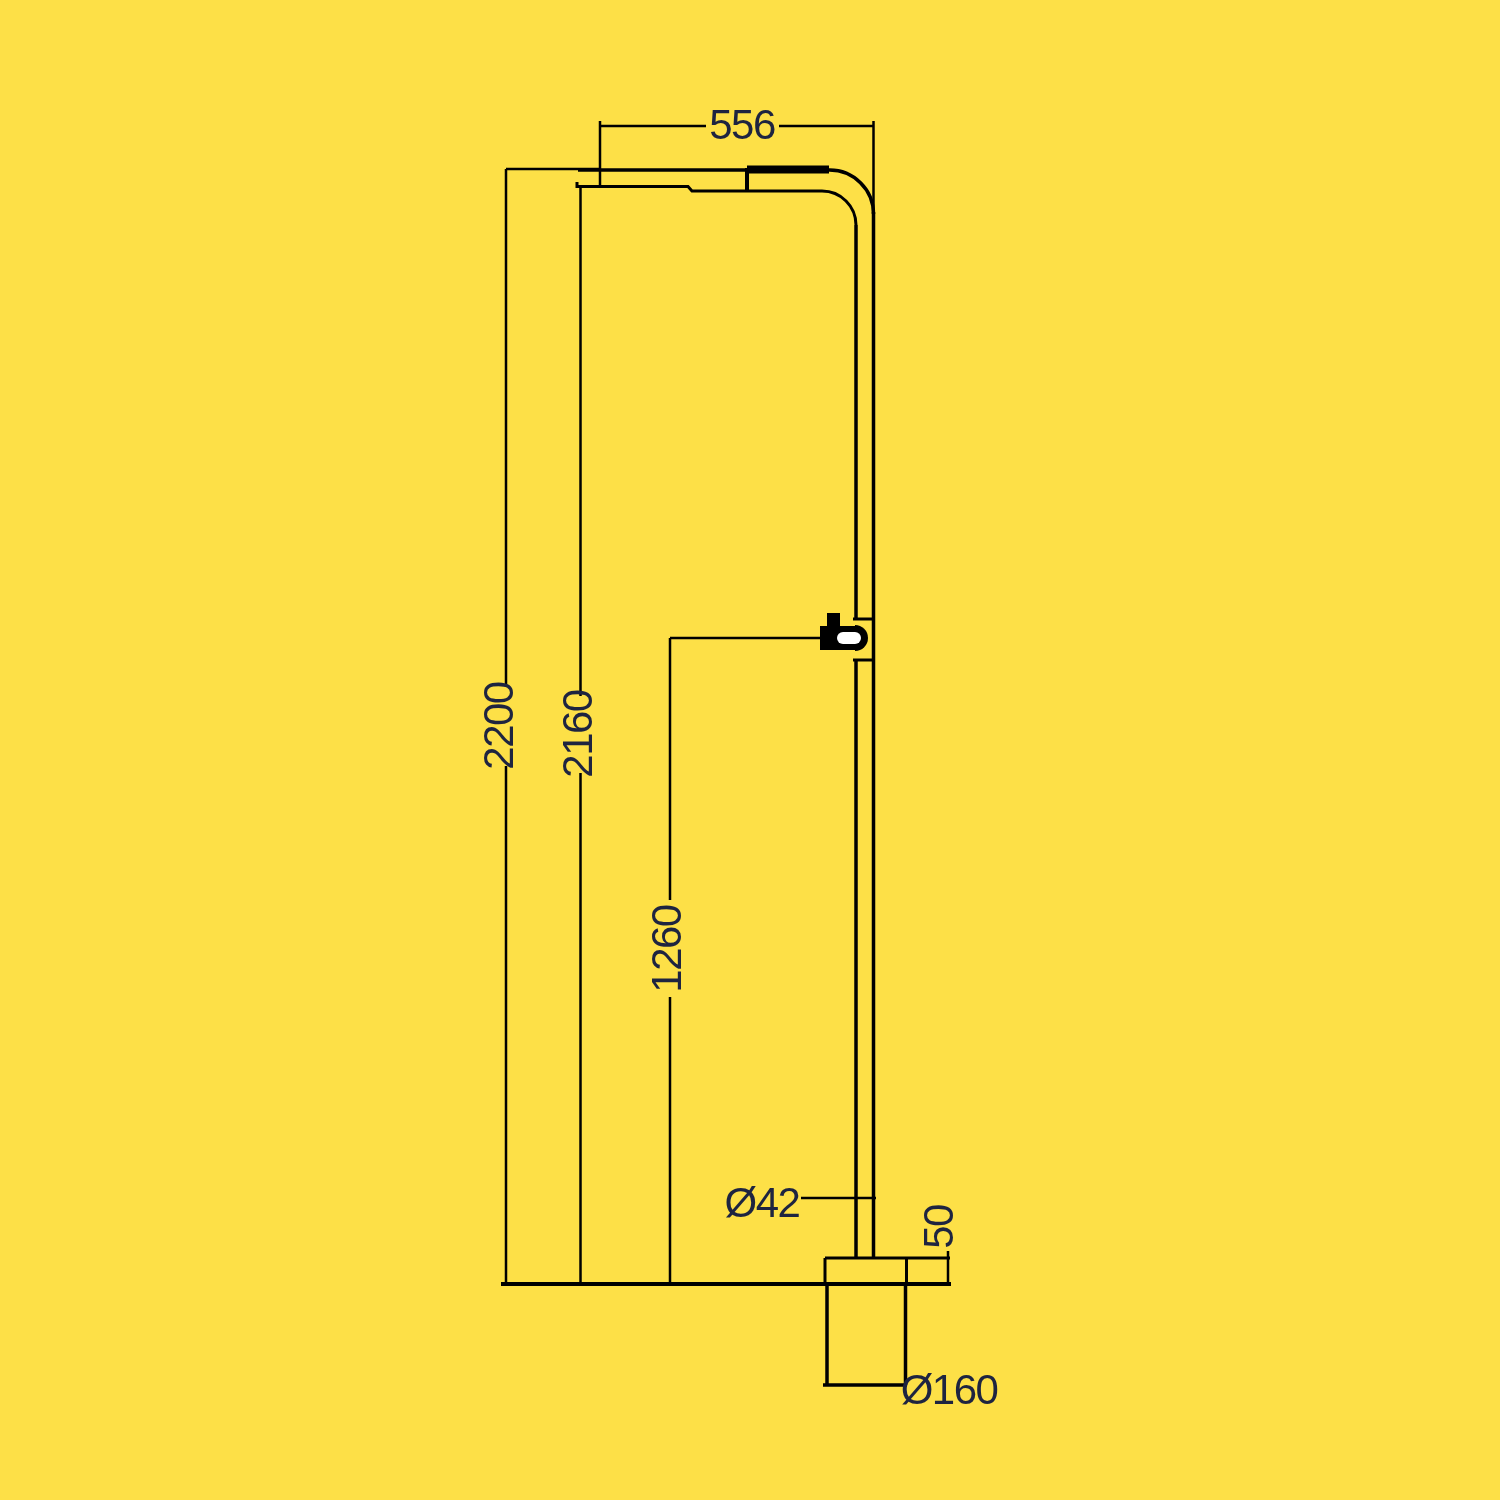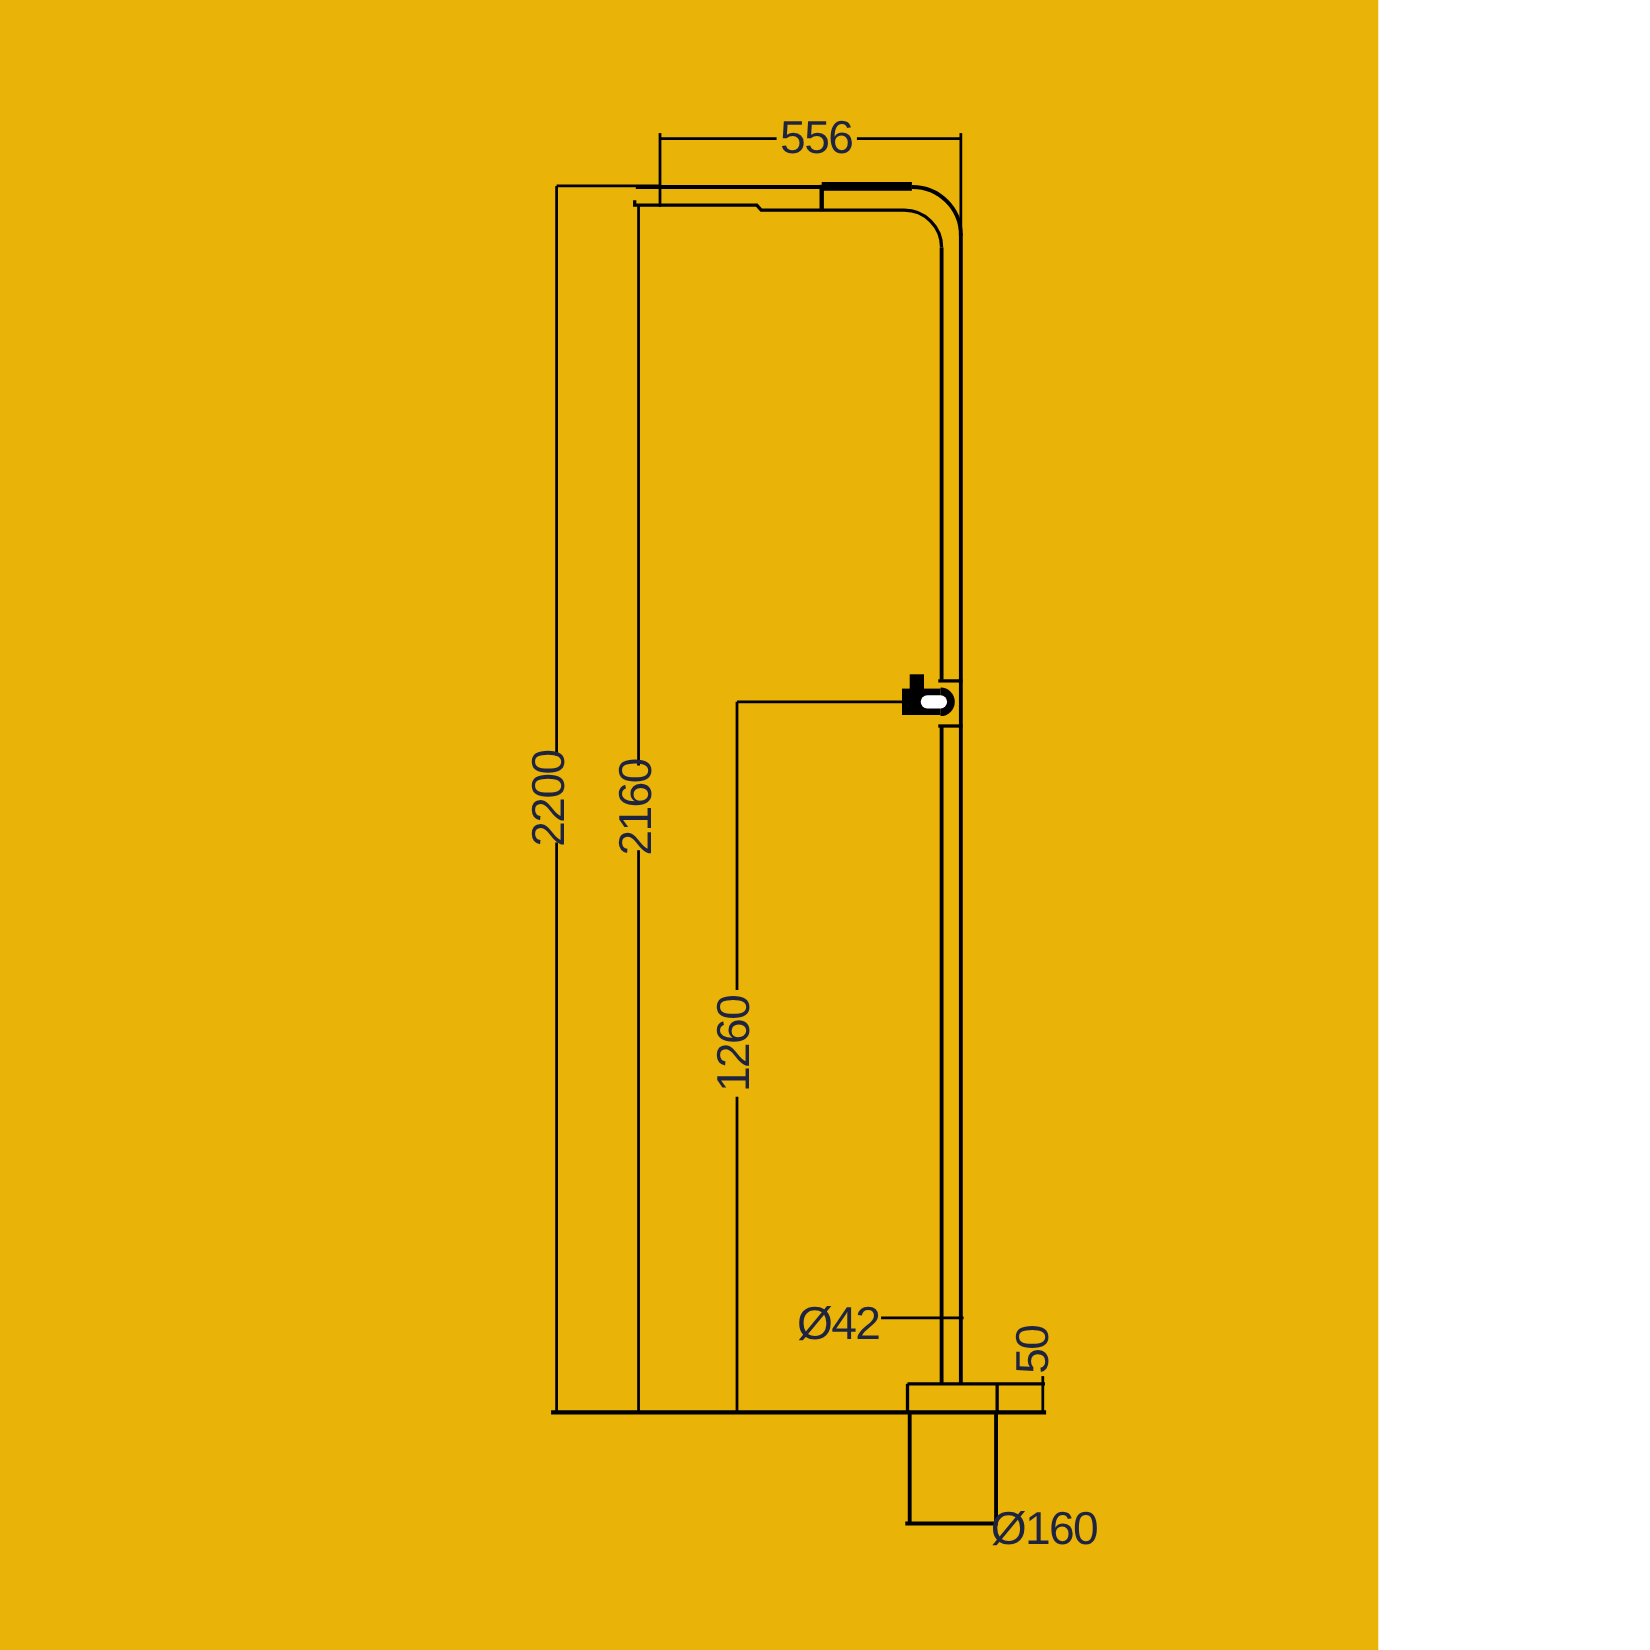--- a/index.html
+++ b/index.html
@@ -5,23 +5,23 @@
   html, body {
     margin: 0;
     padding: 0;
     background: #ffffff;
     width: 1500px;
     height: 1500px;
     font-family: "Liberation Sans", sans-serif;
   }
   .canvas {
     position: relative;
-    width: 1253px;
+    width: 1500px;
     height: 1500px;
-    background: #eab308;
+    background: #fde047;
     overflow: hidden;
   }
   svg { display: block; }
   .obj  { stroke: #000000; fill: none; stroke-linecap: butt; }
   .dim  { stroke: #000000; fill: none; stroke-width: 2.5; stroke-linecap: butt; }
   .fillblk { fill: #000000; stroke: none; }
   text.dimtxt {
     fill: #1e2440;
     font-family: "Liberation Sans", sans-serif;
     font-size: 42px;

